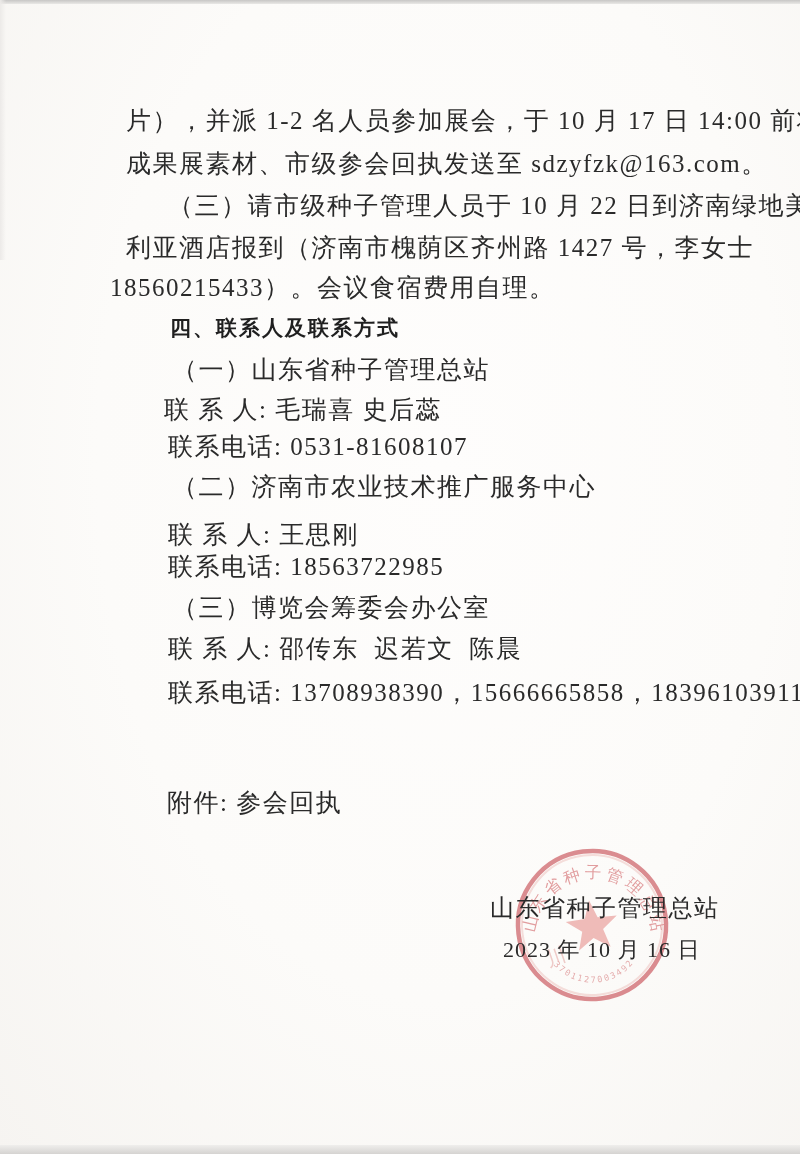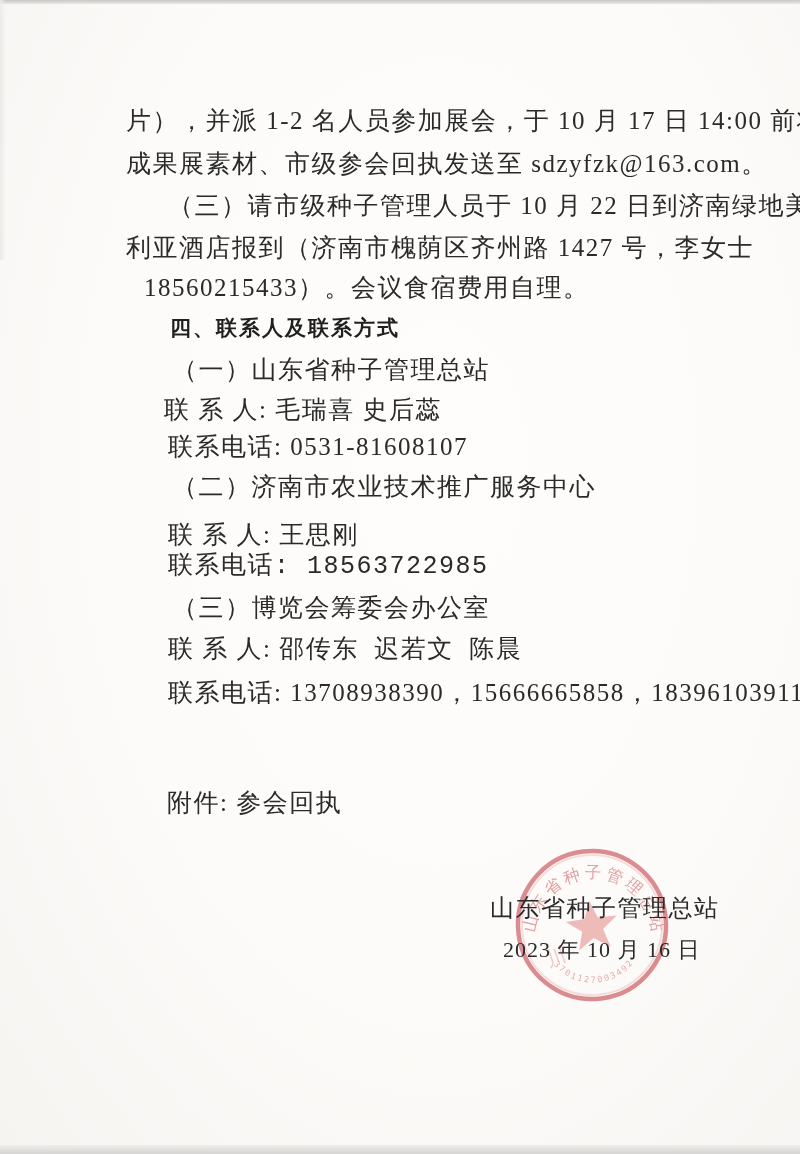--- a/index.html
+++ b/index.html
@@ -31,28 +31,28 @@
   .line{
     position:absolute;margin:0;white-space:pre;
     font-size:25px;line-height:30px;letter-spacing:1.5px;
     color:#2a2a2a;
     -webkit-font-smoothing:antialiased;
   }
   .l0{left:126px;top:106px;}
   .l1{left:126px;top:149px;}
   .l2{left:168px;top:191px;}
   .l3{left:126px;top:233px;}
-  .l4{left:144px;top:273px;}
+  .l4{left:110px;top:273px;}
   .l5{left:170px;top:313px;font-weight:700;letter-spacing:2px;font-size:21px;color:#1f1f1f;}
   .l6{left:172px;top:355px;}
   .l7{left:164px;top:395px;}
   .l8{left:168px;top:432px;}
   .l9{left:172px;top:472px;}
   .l10{left:168px;top:492px;margin-top:28px;}
-  .l11{left:168px;top:552px;font-family:Liberation Mono, monospace;}
+  .l11{left:168px;top:552px;}
   .l12{left:172px;top:593px;}
   .l13{left:168px;top:634px;}
   .l14{left:168px;top:678px;}
   .attachment{left:167px;top:788px;}
   .sig-org{left:490px;top:893px;font-size:24px;letter-spacing:1.5px;z-index:3;}
   .sig-date{left:503px;top:935px;font-size:22px;letter-spacing:1px;z-index:3;}
 
   .seal{
     position:absolute;left:512px;top:845px;width:160px;height:160px;
     z-index:2;opacity:0.88;transform:rotate(-7deg);

